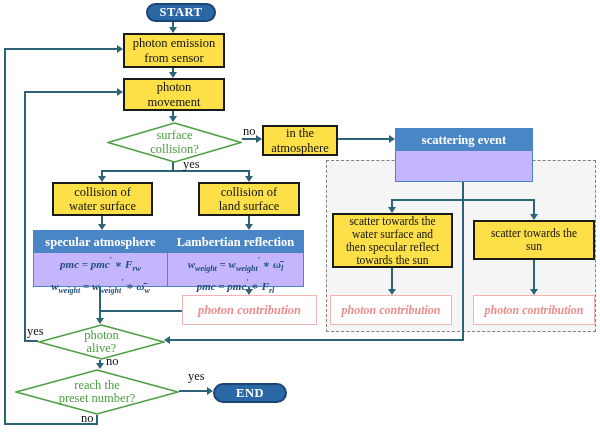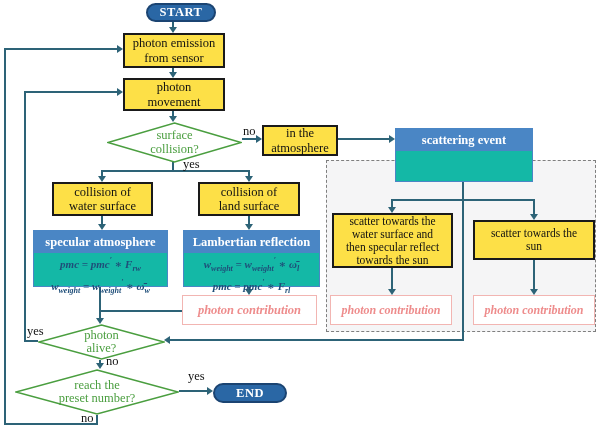--- a/index.html
+++ b/index.html
@@ -12,21 +12,21 @@
     font-family:"Liberation Serif","DejaVu Serif",serif;color:#111;
   }
   
   .bx{
     position:absolute;box-sizing:border-box;background:#fde047;border:2px solid #1a1a1a;
     display:flex;align-items:center;justify-content:center;text-align:center;
     font-size:12.5px;line-height:14.5px;white-space:pre-line;
   }
   .bx.small{font-size:11.5px;line-height:13px;}
   
-  .bluebox{position:absolute;box-sizing:border-box;border:1.5px solid var(--blue);background:#14b8a6;}
+  .bluebox{position:absolute;box-sizing:border-box;border:1.5px solid var(--blue);background:#c4b5fd;}
   .bluebox .hdr{
     background:var(--blue);color:#fff;font-weight:bold;font-size:12.5px;
     height:22px;display:flex;align-items:center;justify-content:center;
   }
   .bluebox .body{display:flex;flex-direction:column;justify-content:center;align-items:center;padding-top:1px;}
   .fline{font-style:italic;font-weight:bold;color:var(--navy);font-size:11px;line-height:14px;text-align:center;}
   .fline sub{font-size:8px;font-style:italic;}
   .fline sup{font-size:8px;font-style:italic;}
   
   .pink{
@@ -170,21 +170,21 @@
 land surface</div>
 
   <div class="bluebox" style="left:33px;top:230px;width:135px;height:57px;">
     <div class="hdr">specular atmosphere</div>
     <div class="body">
       <div class="fline"><span>pmc = pmc</span><sup>′</sup><span> ∗ F</span><sub>rw</sub></div>
       <div class="fline"><span>w</span><sub>weight</sub><span> = w</span><sub>weight</sub><sup>′</sup><span> ∗ ω̄</span><sub>w</sub></div>
     </div>
   </div>
 
-  <div class="bluebox" style="left:183px;top:230px;width:137px;height:57px;">
+  <div class="bluebox" style="left:167px;top:230px;width:137px;height:57px;">
     <div class="hdr">Lambertian reflection</div>
     <div class="body">
       <div class="fline"><span>w</span><sub>weight</sub><span> = w</span><sub>weight</sub><sup>′</sup><span> ∗ ω̄</span><sub>l</sub></div>
       <div class="fline"><span>pmc = pmc</span><sup>′</sup><span> ∗ F</span><sub>rl</sub></div>
     </div>
   </div>
 
   <div class="bx small" style="left:332px;top:213px;width:121px;height:55px;">scatter towards the
 water surface and
 then specular reflect

